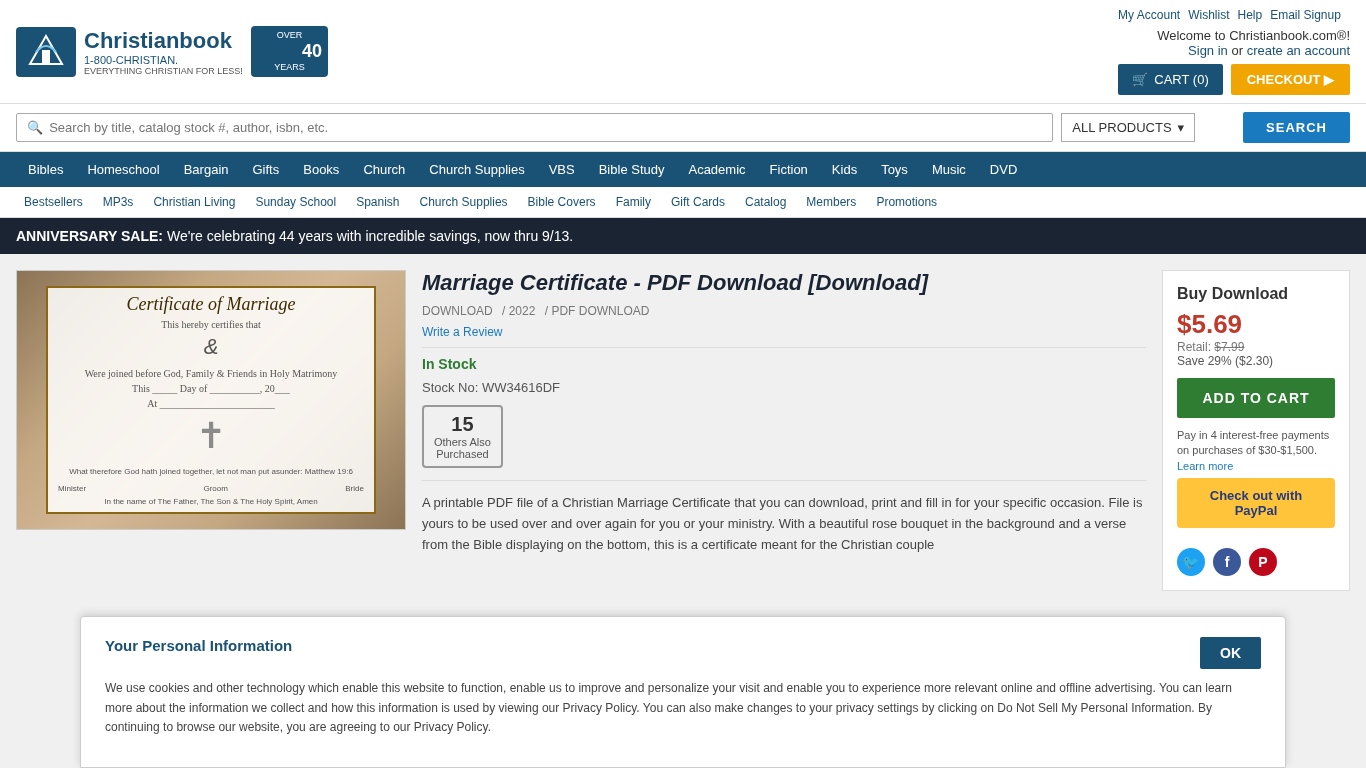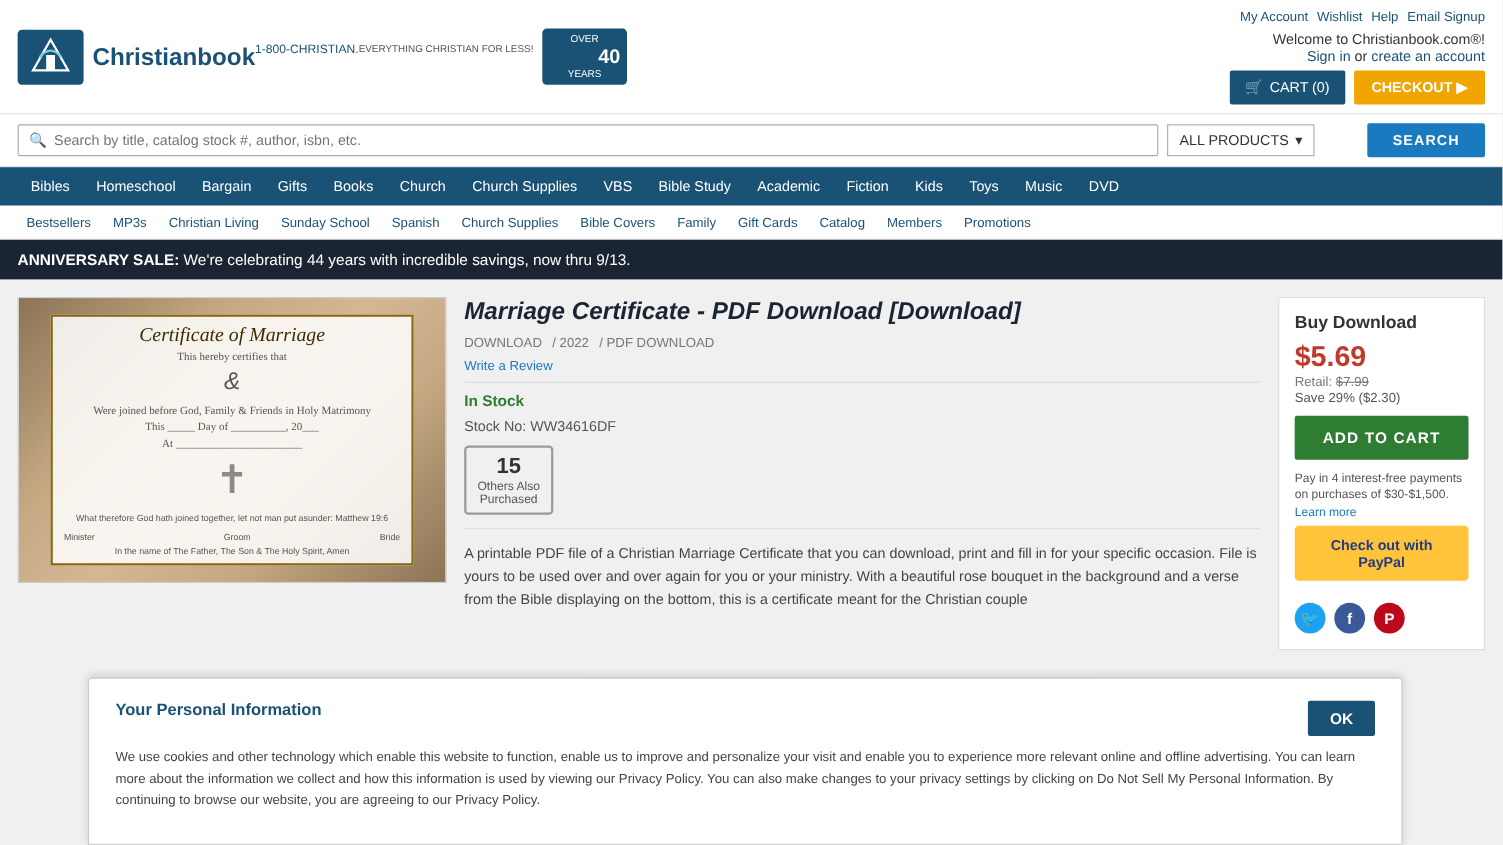--- a/index.html
+++ b/index.html
@@ -1,28 +1,28 @@
 <!DOCTYPE html>
 <html><head>
   <meta charset="utf-8">
   <style>
     * { box-sizing: border-box; margin: 0; padding: 0; }
     body { font-family: Arial, sans-serif; font-size: 13px; background: #f0f0f0; color: #333; }
 
     
     .header-top { background: #fff; padding: 8px 16px; display: flex; align-items: center; justify-content: space-between; border-bottom: 1px solid #ddd; }
     .logo-area { display: flex; align-items: center; gap: 8px; }
-    .logo-text { display: flex; flex-direction: row; }
+    .logo-text { display: flex; flex-direction: column; }
     .logo-name { font-size: 22px; font-weight: bold; color: #1a5276; }
-    .logo-phone { font-size: 11px; color: #1a5276; text-align: right; }
+    .logo-phone { font-size: 11px; color: #1a5276; }
     .logo-tagline { font-size: 9px; color: #555; }
     .logo-badge { background: #1a5276; color: #fff; border-radius: 4px; padding: 4px 6px; font-size: 10px; text-align: center; line-height: 1.2; }
     .logo-badge span { font-size: 16px; font-weight: bold; display: block; }
     .header-right { text-align: right; }
-    .header-links { display: flex; gap: 8px; justify-content: flex-end; margin-bottom: 6px; }
+    .header-links { display: flex; gap: 8px; margin-bottom: 6px; }
     .header-links a { color: #1a5276; text-decoration: none; font-size: 12px; }
     .cart-checkout { display: flex; gap: 8px; align-items: center; justify-content: flex-end; margin-top: 6px; }
     .cart-btn { background: #1a5276; color: #fff; border: none; padding: 8px 14px; cursor: pointer; font-size: 13px; display: flex; align-items: center; gap: 6px; border-radius: 2px; }
     .checkout-btn { background: #f0a500; color: #fff; border: none; padding: 8px 16px; cursor: pointer; font-size: 13px; font-weight: bold; border-radius: 2px; }
 
     
     .search-bar { background: #fff; padding: 8px 16px; display: flex; align-items: center; gap: 8px; border-bottom: 1px solid #ddd; }
     .search-input-wrap { flex: 1; display: flex; align-items: center; border: 1px solid #aaa; border-radius: 2px; padding: 6px 10px; background: #fff; }
     .search-input-wrap input { border: none; outline: none; width: 100%; font-size: 13px; color: #999; }
     .search-dropdown { display: flex; align-items: center; border: 1px solid #aaa; padding: 6px 10px; background: #fff; cursor: pointer; font-size: 13px; }
@@ -77,21 +77,21 @@
     .paypal-info { font-size: 11px; color: #555; line-height: 1.4; margin-bottom: 4px; }
     .paypal-info a { color: #1a7abf; text-decoration: none; }
     .paypal-btn { background: #ffc439; color: #253b80; border: none; padding: 10px; width: 100%; font-size: 13px; font-weight: bold; cursor: pointer; border-radius: 4px; margin-bottom: 12px; }
     .social-icons { display: flex; gap: 8px; margin-top: 8px; }
     .social-icon { width: 28px; height: 28px; border-radius: 50%; display: flex; align-items: center; justify-content: center; color: #fff; font-size: 14px; cursor: pointer; font-weight: bold; }
     .twitter { background: #1da1f2; }
     .facebook { background: #3b5998; }
     .pinterest { background: #bd081c; }
 
     
-    .cookie-banner { position: fixed; bottom: 0; left: 80px; right: 91px; background: #fff; border: 1px solid #ccc; border-radius: 4px 4px 0 0; padding: 20px 24px; z-index: 1000; box-shadow: 0 -2px 8px rgba(0,0,0,0.15); }
+    .cookie-banner { position: fixed; bottom: 0; left: 80px; right: 80px; background: #fff; border: 1px solid #ccc; border-radius: 4px 4px 0 0; padding: 20px 24px; z-index: 1000; box-shadow: 0 -2px 8px rgba(0,0,0,0.15); }
     .cookie-header { display: flex; justify-content: space-between; align-items: flex-start; margin-bottom: 10px; }
     .cookie-title { font-size: 15px; font-weight: bold; color: #1a5276; }
     .ok-btn { background: #1a5276; color: #fff; border: none; padding: 8px 20px; font-size: 14px; font-weight: bold; cursor: pointer; border-radius: 2px; }
     .cookie-text { font-size: 12px; color: #444; line-height: 1.6; margin-bottom: 10px; }
     .cookie-links { display: flex; gap: 16px; }
     .cookie-links a { color: #1a5276; font-size: 12px; text-decoration: none; border-bottom: 1px solid #1a5276; }
   </style>
 </head>
 <body>
 

